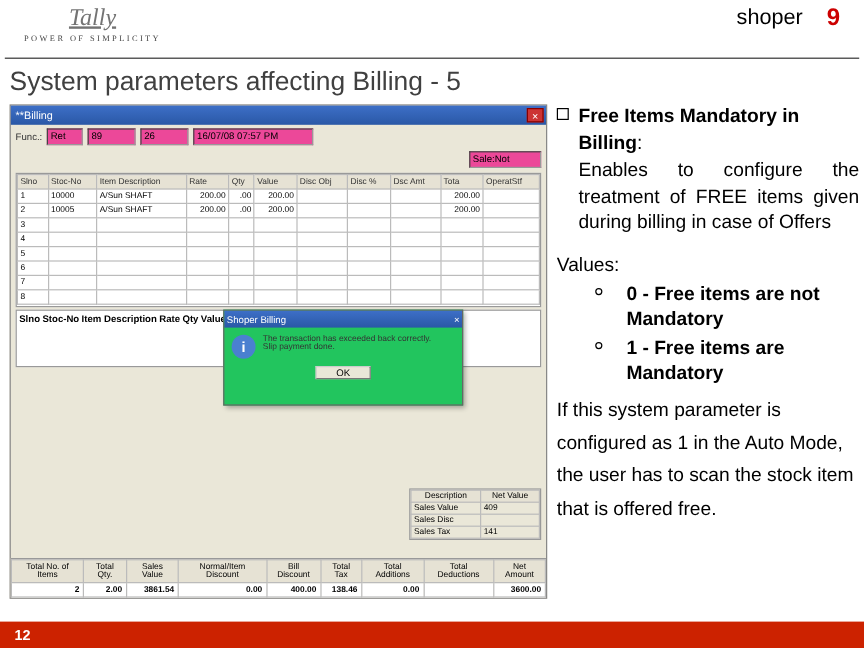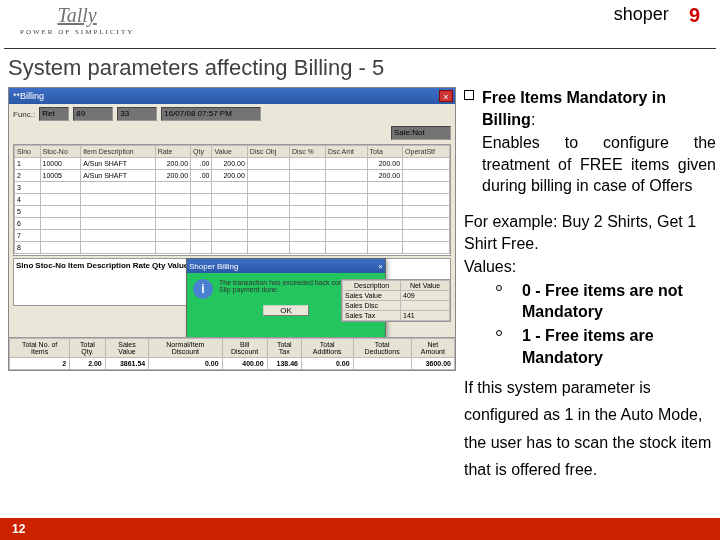--- a/index.html
+++ b/index.html
@@ -8,25 +8,25 @@
   .tally-brand { font-family: Georgia, serif; }
   .tally-main { font-size: 20px; font-weight: normal; font-style: italic; text-decoration: underline; color: #737373; text-align: center; }
   .tally-tag { font-size: 7px; letter-spacing: 2px; color: #444; margin-top: 1px; }
   .shoper-brand { display: flex; align-items: flex-start; font-family: Arial, sans-serif; gap: 20px; }
   .shoper-main { font-size: 18px; color: #000; }
   .shoper-9 { font-size: 20px; color: #c00; font-weight: bold; }
   .rule { border: none; border-top: 1px solid #333; margin: 0 4px 6px 4px; }
   .title { font-size: 22px; font-weight: normal; color: #404040; padding: 0 8px 6px 8px; font-family: Verdana, sans-serif; }
   .main { display: flex; padding: 0 4px 0 8px; gap: 8px; height: 400px; }
   .left { flex: 0 0 448px; position: relative; }
-  .app-window { width: 448px; height: 284px; border: 1px solid #888; background: #eae7d8; position: relative; font-size: 8px; font-family: Tahoma, sans-serif; }
+  .app-window { width: 448px; height: 412px; border: 1px solid #888; background: #eae7d8; position: relative; font-size: 8px; font-family: Tahoma, sans-serif; }
   .titlebar { background: linear-gradient(#3d6fc7,#2a58a6); color: #fff; height: 16px; display: flex; align-items: center; justify-content: space-between; padding: 0 2px 0 4px; font-size: 9px; }
   .wbtn { width: 14px; height: 12px; background: #c33; color: #fff; text-align: center; line-height: 12px; font-size: 9px; border: 1px solid #800; }
   .row1 { display: flex; gap: 4px; padding: 3px 4px; align-items: center; }
-  .fld { background: #737373; border: 1px inset #999; height: 14px; padding: 0 2px; font-size: 8px; line-height: 12px; overflow: hidden; }
+  .fld { background: #ec4899; border: 1px inset #999; height: 14px; padding: 0 2px; font-size: 8px; line-height: 12px; overflow: hidden; }
   .lbl { font-size: 8px; color: #333; }
   .row2 { display: flex; justify-content: flex-end; padding: 2px 4px; }
   .grid { margin: 2px 4px; height: 112px; background: #fff; border: 1px solid #999; overflow: hidden; }
   .grid table { border-collapse: collapse; width: 100%; font-size: 7px; }
   .grid th, .grid td { border: 1px solid #bbb; padding: 1px 2px; height: 12px; text-align: left; background: #fff; }
   .grid th { background: #e6e2d4; color: #333; font-weight: normal; }
   .grid td.num { text-align: right; }
   .grid2 { margin: 2px 4px; height: 48px; background: #fff; border: 1px solid #999; overflow: hidden; }
   .dialog { position: absolute; left: 148px; top: 170px; width: 200px; height: 80px; border: 1px solid #666; background: #22c55e; box-shadow: 2px 2px 4px rgba(0,0,0,.3); margin-left: 29px; }
   .dialog .dtb { background: linear-gradient(#3d6fc7,#2a58a6); color: #fff; height: 14px; font-size: 8px; padding: 0 2px; display: flex; justify-content: space-between; align-items: center; }
@@ -78,21 +78,21 @@
   <div class="left">
     <div class="app-window">
       <div class="titlebar">
         <span>**Billing</span>
         <span class="wbtn">×</span>
       </div>
       <div class="row1">
         <span class="lbl">Func.:</span>
         <span class="fld" style="width:30px">Ret</span>
         <span class="fld" style="width:40px">89</span>
-        <span class="fld" style="width:40px">33</span>
+        <span class="fld" style="width:40px">26</span>
         <span class="fld" style="width:100px">16/07/08 07:57 PM</span>
       </div>
       <div class="row2">
           <span class="fld" style="width:60px">Sale:Not</span>
         </div>
       <div class="grid">
         <table>
           <tbody>
               <tr id="ghead">
                 <th>Slno</th>
@@ -309,21 +309,20 @@
     </div>
   </div>
 
   <div class="right">
     <div class="bullet-row">
       <div class="bullet-sq"></div>
       <div><span class="b1-title">Free Items Mandatory in Billing</span>:</div>
     </div>
     <div class="b1-body">Enables to configure the treatment of FREE items given during billing in case of Offers</div>
     <div class="example">
-      <div>For example: Buy 2 Shirts, Get 1 Shirt Free.</div>
       <div class="values-line">Values:</div>
       <ul class="opt-list">
         <li>
             <span class="circ"></span>
             <span class="opt-text">0 - Free items are not Mandatory</span>
           </li>
         <li>
             <span class="circ"></span>
             <span class="opt-text">1 - Free items are Mandatory</span>
           </li>

